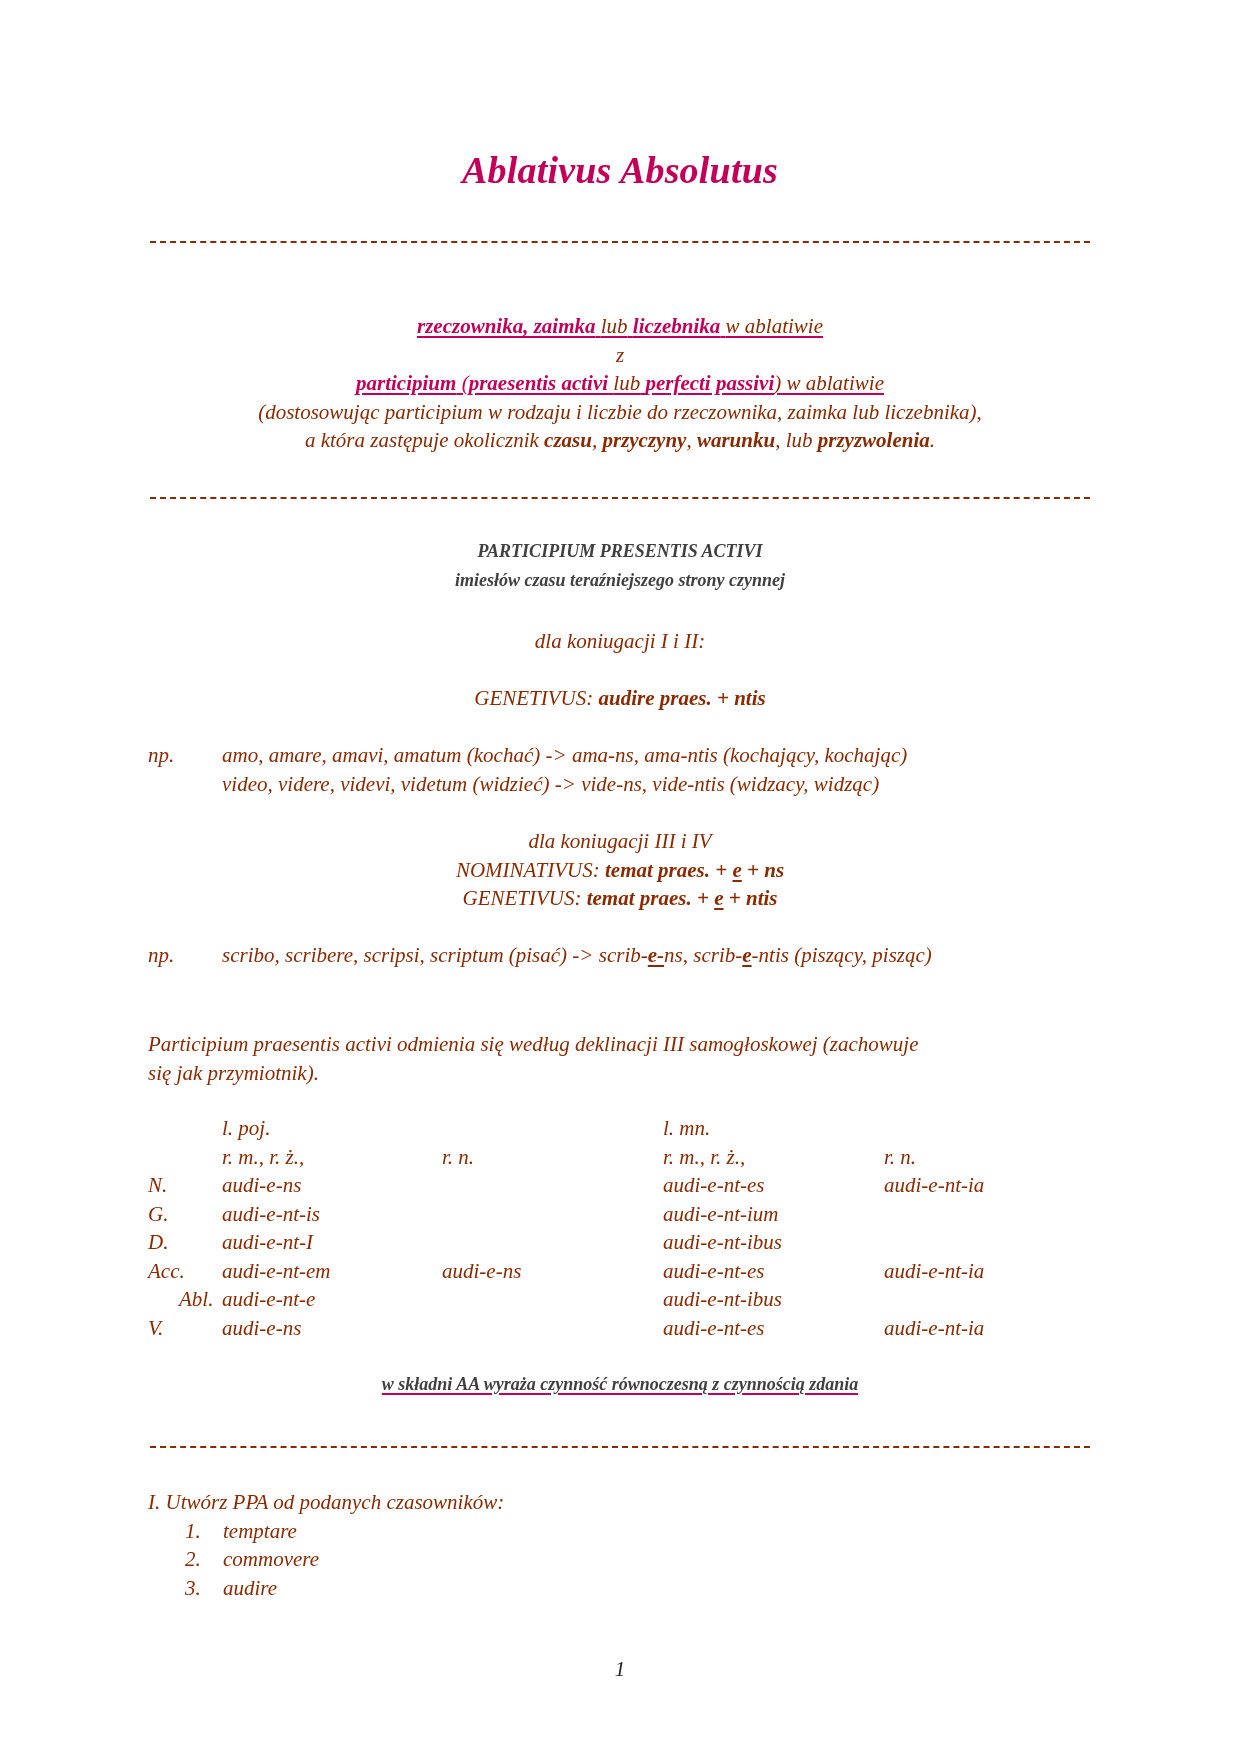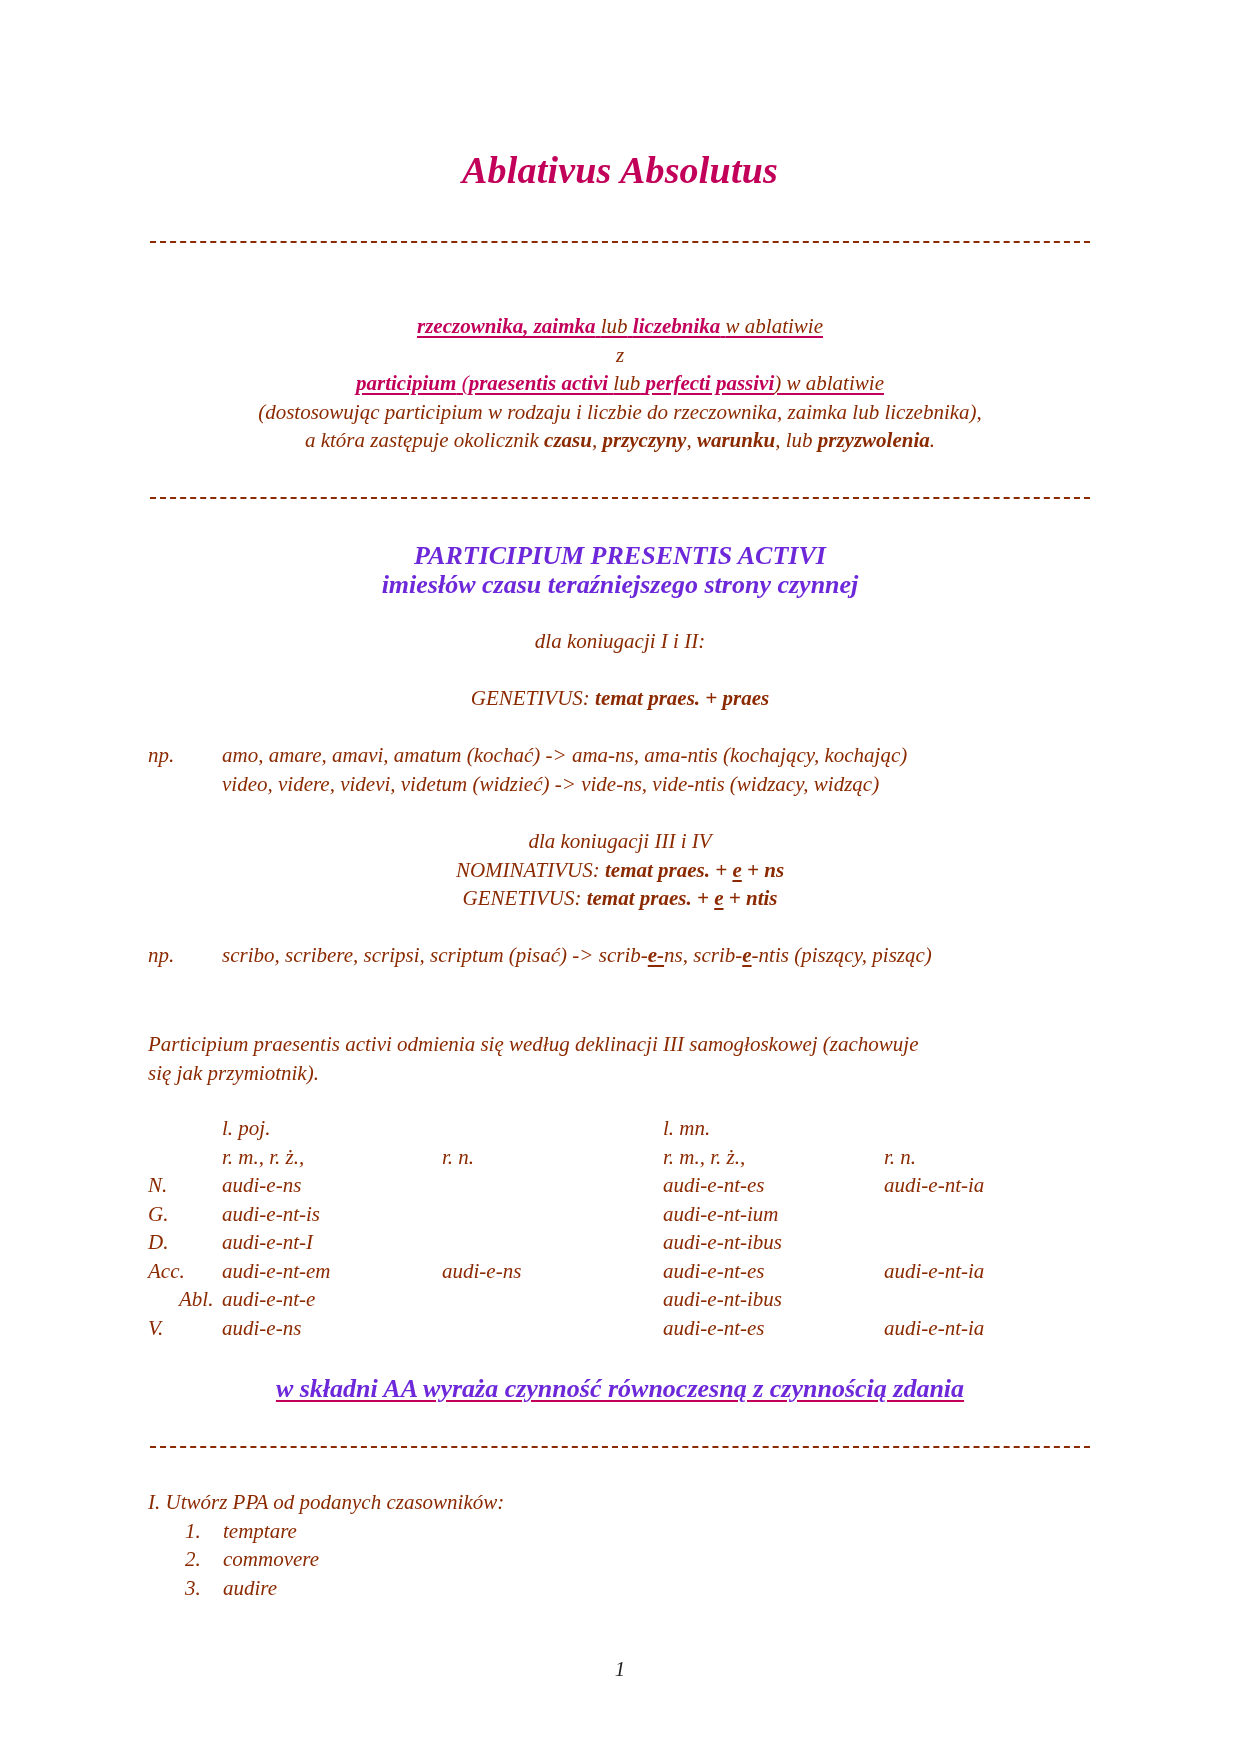--- a/index.html
+++ b/index.html
@@ -18,21 +18,21 @@
       letter-spacing: 0.2px;
     }
     .body-text { font-size: 21px; line-height: 29px; }
     .dash {
       left: 150px; width: 940px; height: 0;
       border-top: 2px dashed #8b2a00;
     }
     .bold { font-weight: bold; }
     .ul { text-decoration: underline; text-decoration-thickness: 1.5px; text-underline-offset: 3px; }
     .ul-pink { text-decoration-color: #c2005a; }
-    .hdr { font-size: 26px; font-weight: bold; color: #6d28d9; }
+    .hdr { font-size: 18px; font-weight: bold; color: #404040; }
     .col { position: absolute; font-size: 21px; white-space: nowrap; }
     .pagenum { color: #222222; font-size: 21px; }
     .list-num { display: inline-block; width: 38px; }
   </style>
 </head>
 <body>
 
 <div class="page">
 
   <div class="abs center title">Ablativus Absolutus</div>
@@ -67,21 +67,21 @@
   </div>
 
   <div class="abs dash" style="top:497px;"></div>
 
   <div class="abs center hdr" style="top:541px;">PARTICIPIUM PRESENTIS ACTIVI</div>
   <div class="abs center hdr" style="top:570px;">imiesłów czasu teraźniejszego strony czynnej</div>
 
   <div class="abs center body-text" style="top:627px;">dla koniugacji I i II:</div>
   <div class="abs center body-text" style="top:684px;">
     <span>GENETIVUS:</span>
-    <span class="bold">temat praes. + praes</span>
+    <span class="bold">audire praes. + ntis</span>
   </div>
 
   <div class="abs body-text" style="top:741px; left:148px;">np.</div>
   <div class="abs body-text" style="top:741px; left:222px;">amo, amare, amavi, amatum (kochać) -&gt; ama-ns, ama-ntis (kochający, kochając)</div>
   <div class="abs body-text" style="top:770px; left:222px;">video, videre, videvi, videtum (widzieć) -&gt; vide-ns, vide-ntis (widzacy, widząc)</div>
 
   <div class="abs center body-text" style="top:827px;">dla koniugacji III i IV</div>
   <div class="abs center body-text" style="top:856px;">
     <span>NOMINATIVUS:</span>
     <span class="bold">temat praes. +</span>

